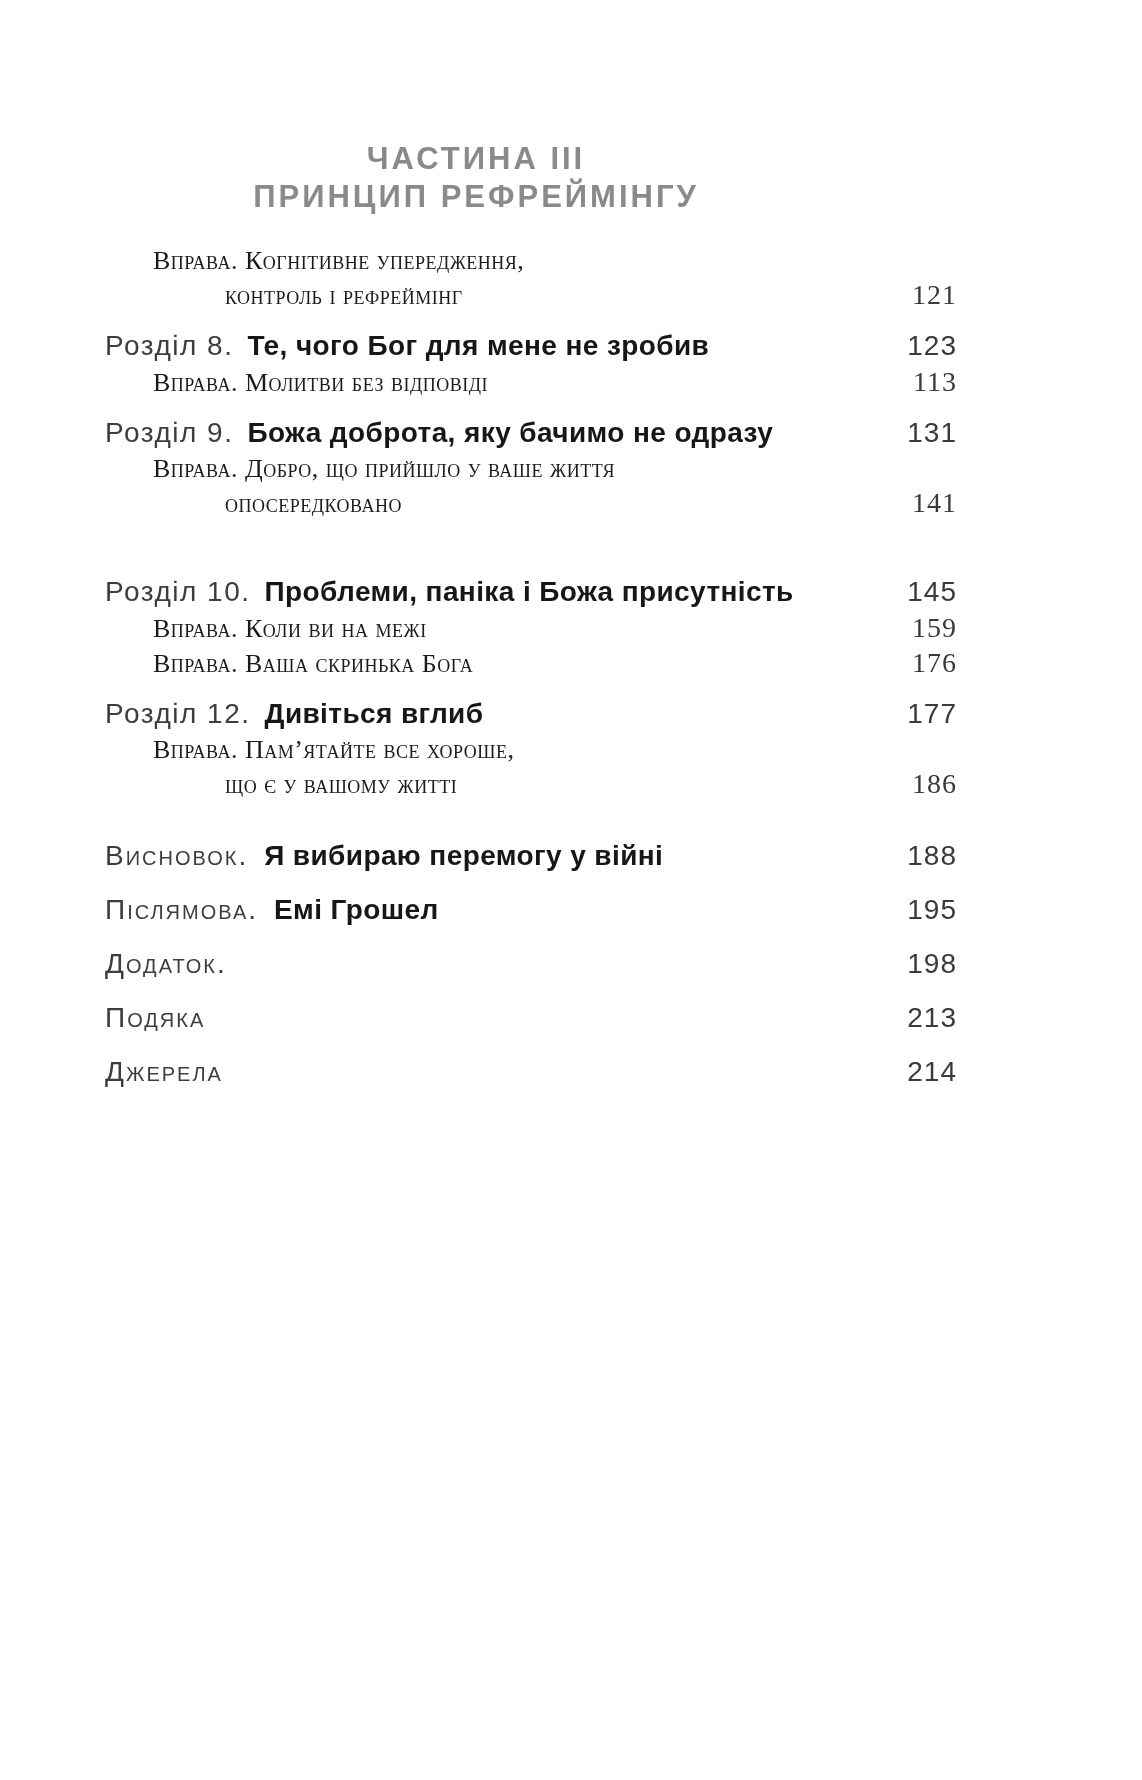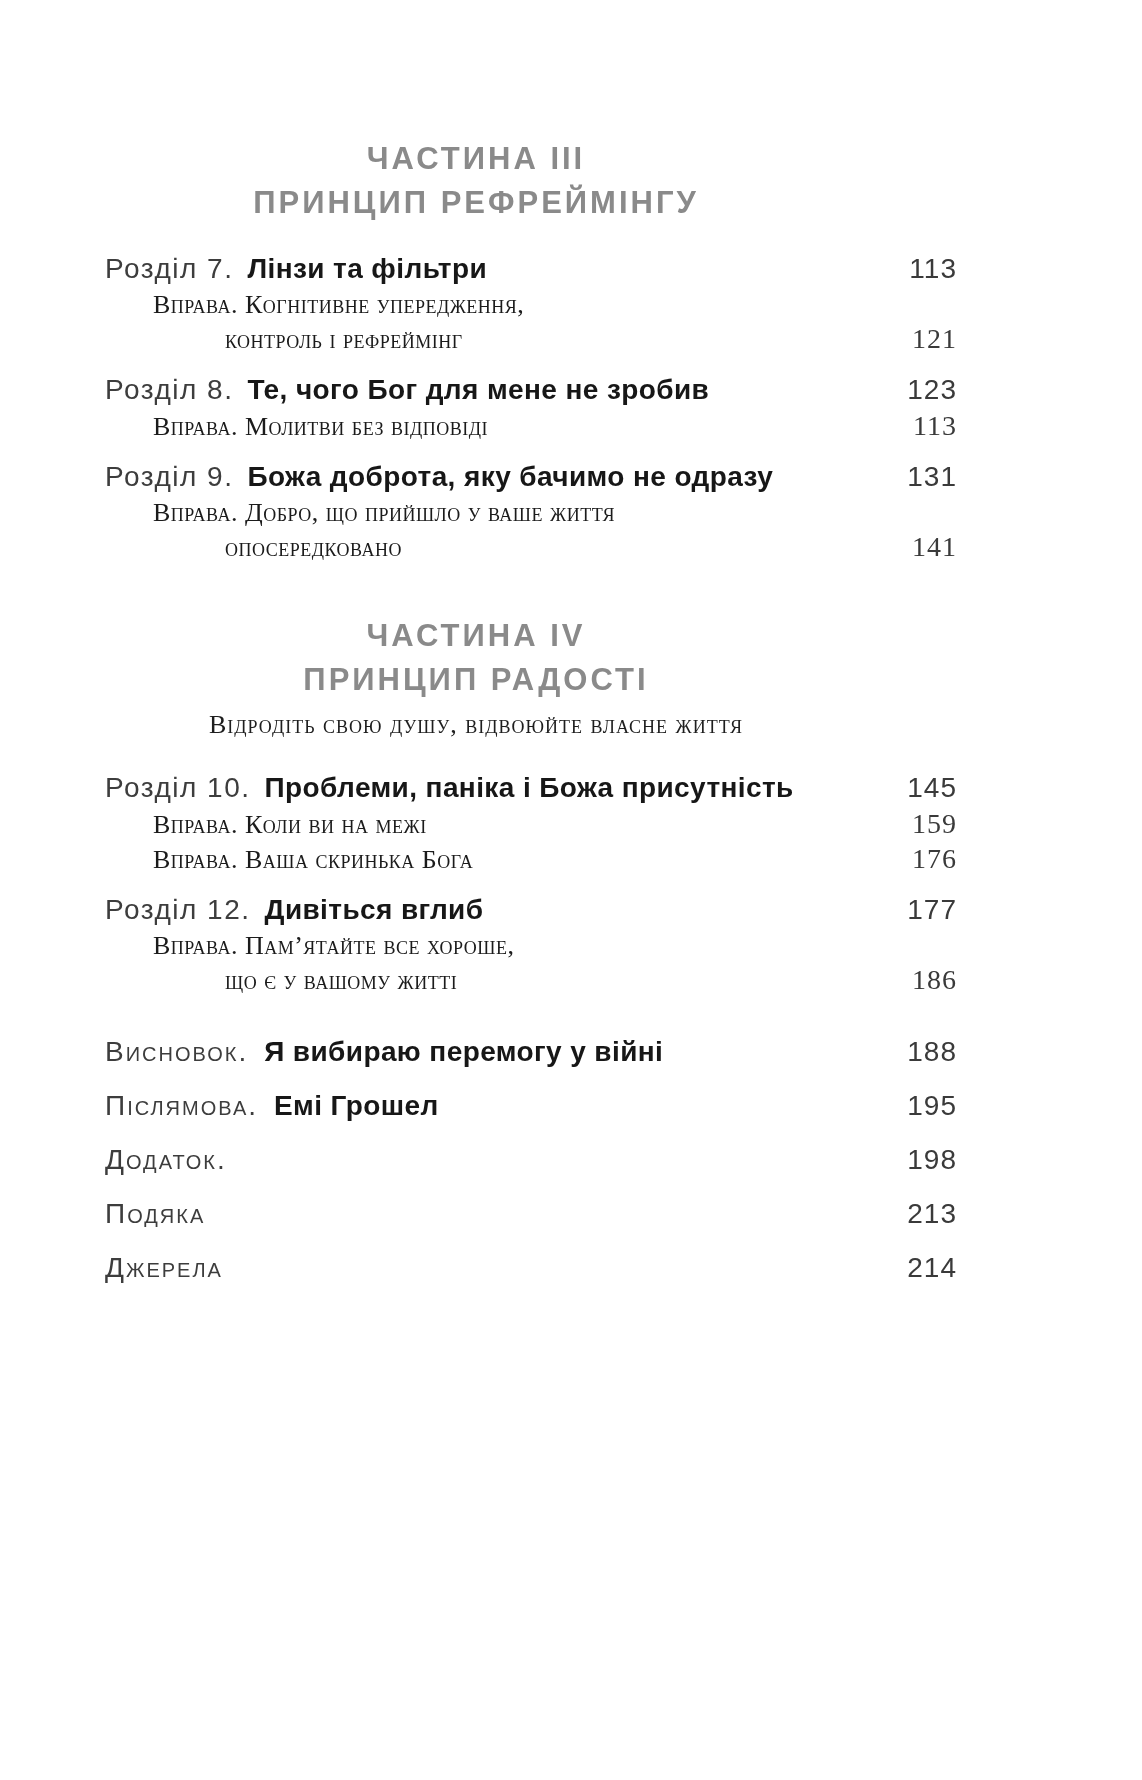--- a/index.html
+++ b/index.html
@@ -24,21 +24,21 @@
   
   .part-heading { width: 742px; text-align: center; }
   .part-label {
     font-size: 31px; line-height: 38px;
     font-weight: bold; letter-spacing: 3px;
     color: #8a8a8a;
   }
   .part-title {
     font-size: 31px; line-height: 38px;
     font-weight: bold; letter-spacing: 3px;
-    color: #8a8a8a; margin-top: 6px;
+    color: #8a8a8a; 
   }
   .part-subtitle {
     font-family: "Liberation Serif", serif;
     font-variant: small-caps;
     font-size: 26px; line-height: 32px;
     letter-spacing: 1px;
     color: #1e1e1e; margin-top: 10px;
   }
   .part.second { margin-top: 52px; }
 
@@ -89,25 +89,20 @@
 <body>
 
 <div class="page">
   <div class="toc">
       <section class="part">
     <div class="part-heading">
       <div class="part-label">ЧАСТИНА III</div>
       <div class="part-title">ПРИНЦИП РЕФРЕЙМІНГУ</div>
     </div>
     <div class="entries">
-          <div class="row chapter-row first">
-    <span class="chapter-label">Розділ 7.</span>
-    <span class="chapter-title">Лінзи та фільтри</span>
-    <span class="num">113</span>
-  </div>
           <div class="row ex-row">
     <span class="ex-text">Вправа. Когнітивне упередження,</span>
 
   </div>
           <div class="row ex-row cont">
     <span class="ex-text">контроль і рефреймінг</span>
     <span class="num">121</span>
   </div>
           <div class="row chapter-row">
     <span class="chapter-label">Розділ 8.</span>
@@ -127,25 +122,20 @@
     <span class="ex-text">Вправа. Добро, що прийшло у ваше життя</span>
 
   </div>
           <div class="row ex-row cont">
     <span class="ex-text">опосередковано</span>
     <span class="num">141</span>
   </div>
         </div>
   </section>
       <section class="part second">
-    <div class="part-heading">
-      <div class="part-label">ЧАСТИНА IV</div>
-      <div class="part-title">ПРИНЦИП РАДОСТІ</div>
-      <div class="part-subtitle">Відродіть свою душу, відвоюйте власне життя</div>
-    </div>
     <div class="entries">
           <div class="row chapter-row first">
     <span class="chapter-label">Розділ 10.</span>
     <span class="chapter-title">Проблеми, паніка і Божа присутність</span>
     <span class="num">145</span>
   </div>
           <div class="row ex-row">
     <span class="ex-text">Вправа. Коли ви на межі</span>
     <span class="num">159</span>
   </div>

